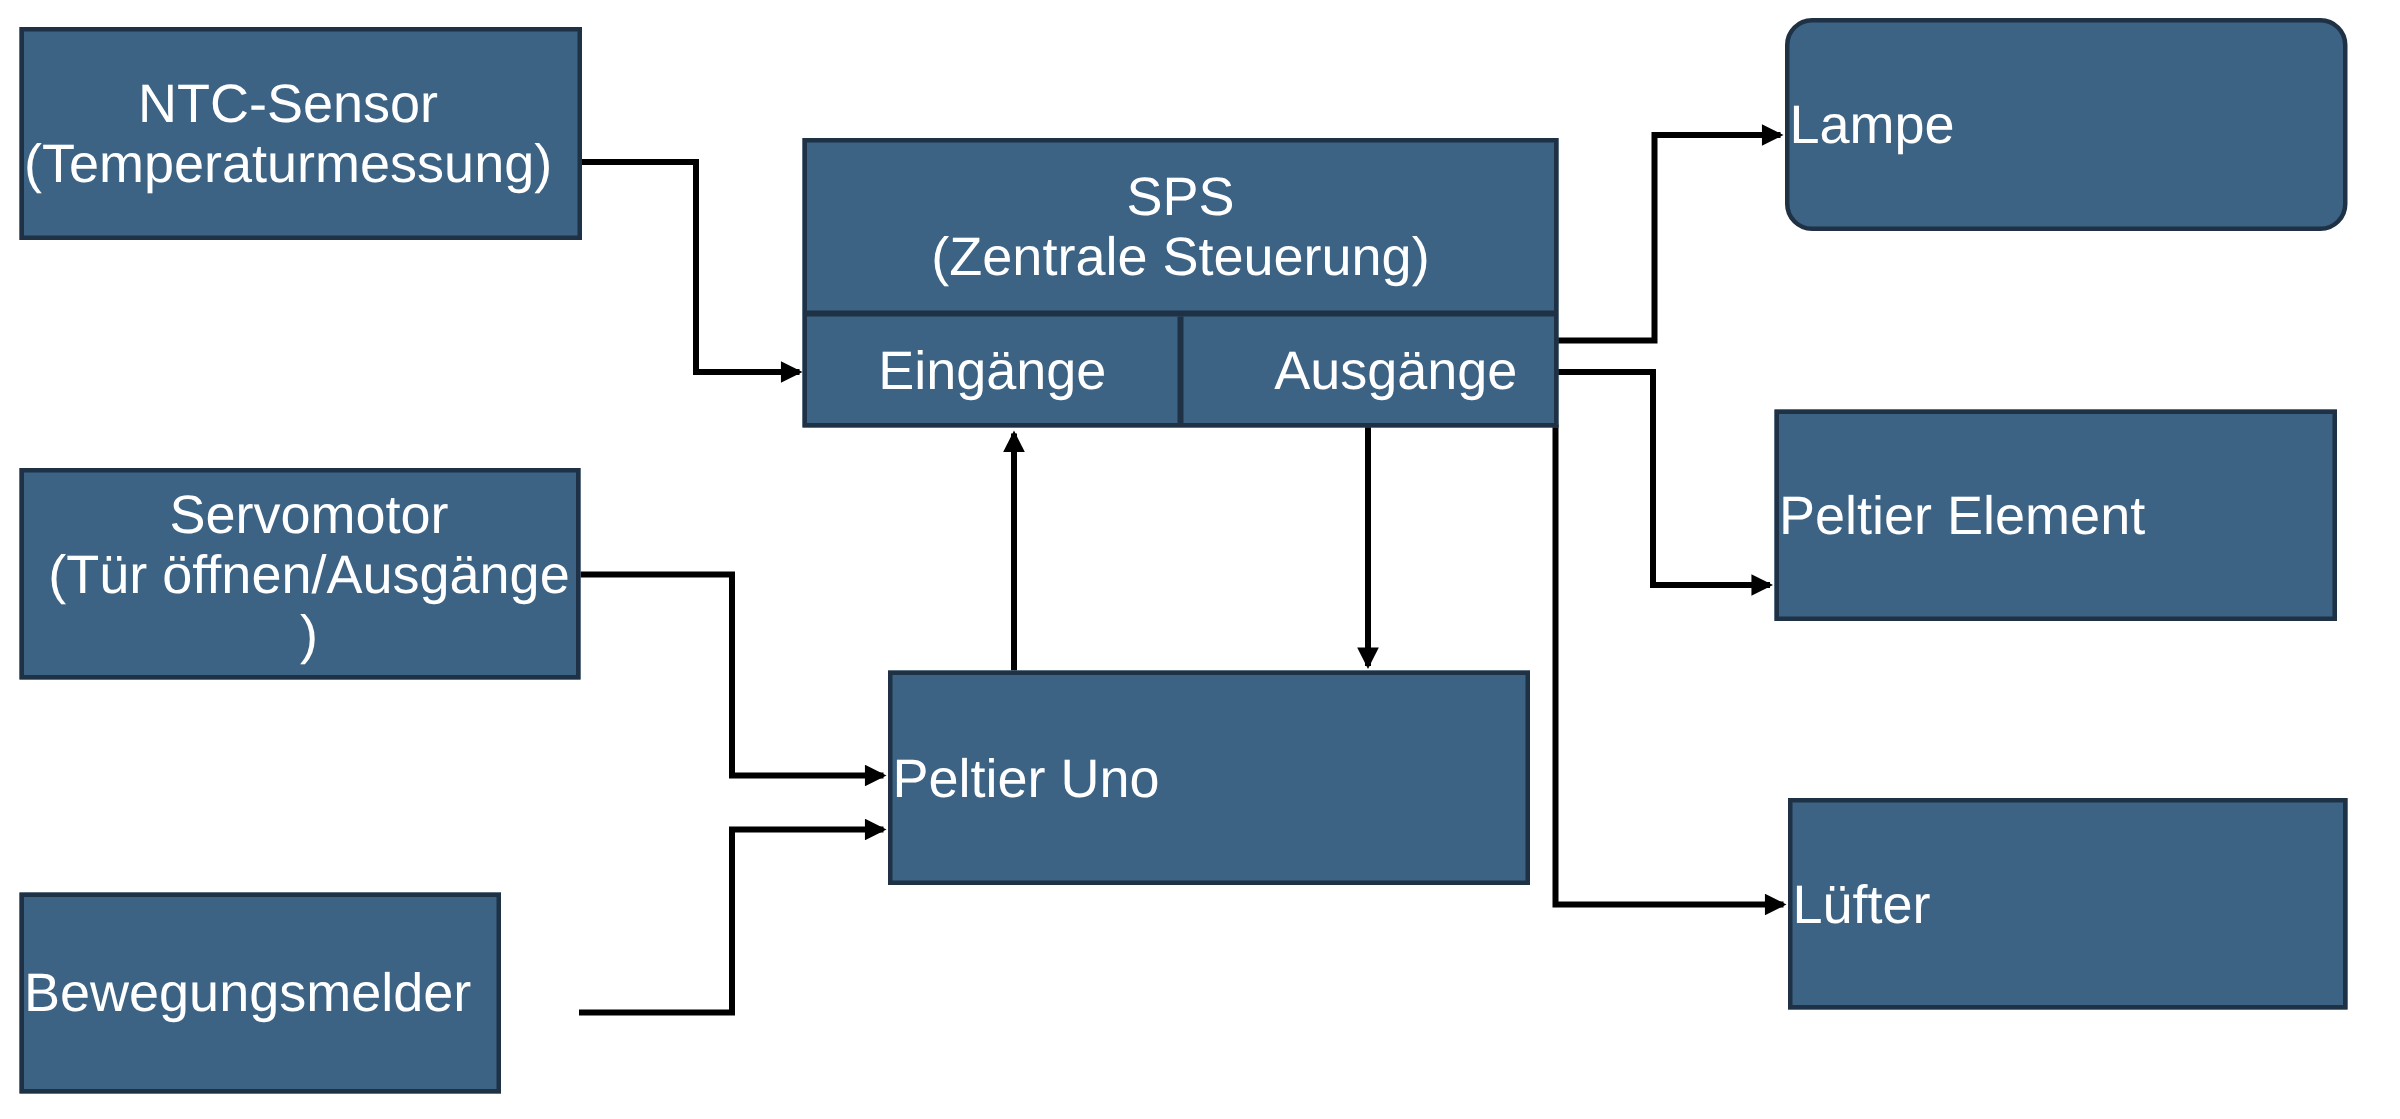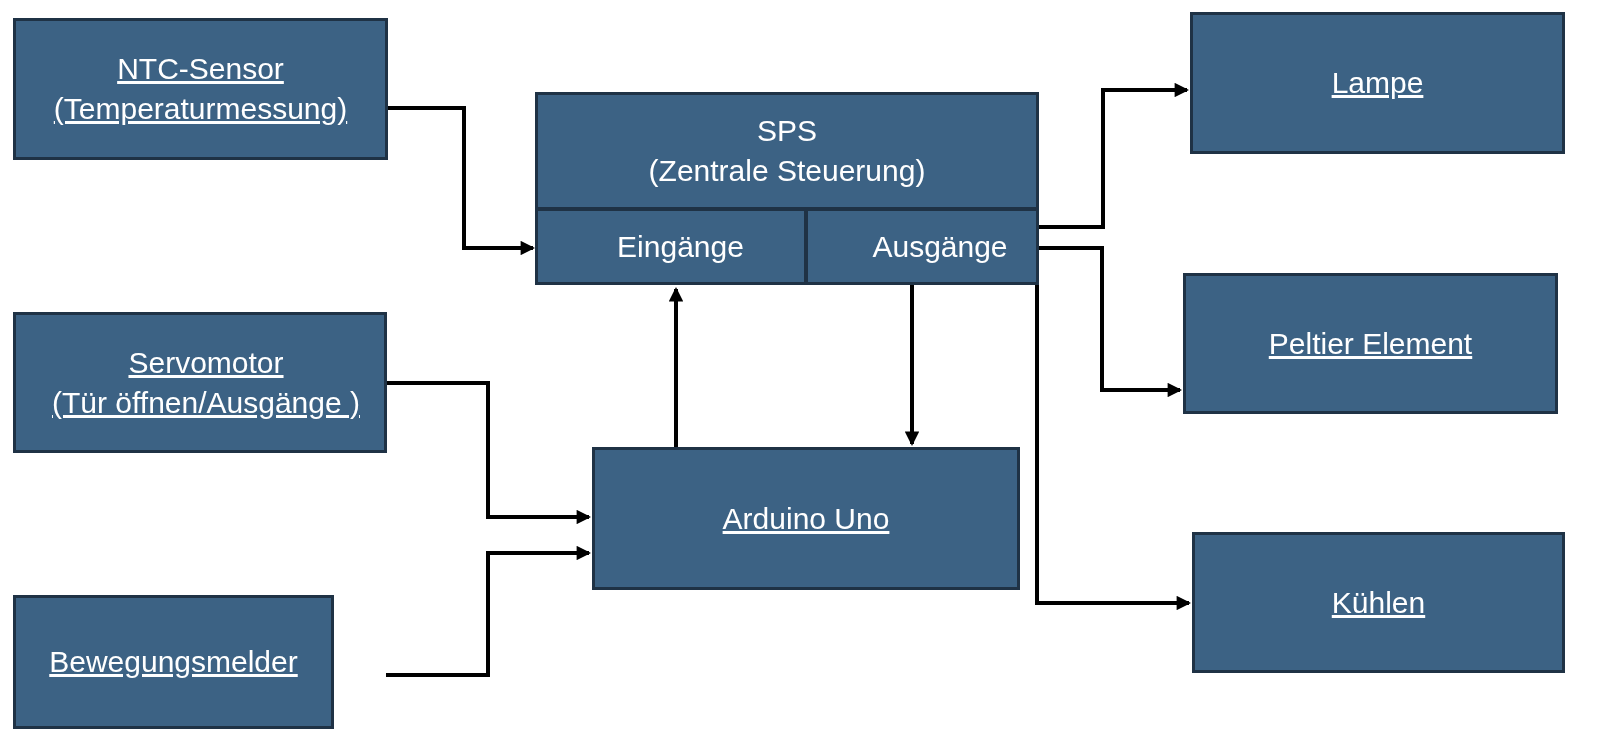--- a/index.html
+++ b/index.html
@@ -26,42 +26,39 @@
   }
   .arrowhead-shape { fill: var(--connector, #000000); }
   .node {
     position: absolute;
     box-sizing: border-box;
     background: var(--node-fill, #3c6284);
     border: 3px solid var(--node-border, #1f3245);
     color: var(--node-text, #ffffff);
     display: flex;
     align-items: center;
-    justify-content: center;
     text-align: center;
-    font-size: 30px;
+    font-size: 36px;
     line-height: 40px;
     z-index: 2;
-    text-decoration: underline;
   }
   .lbl span { display: block; }
   
   .node.sps { display: block; padding: 0; }
   .sps-title {
     position: absolute; left: 0; top: 0; right: 0; height: 112px;
     display: flex; align-items: center; justify-content: center; text-align: center;
   }
   .sps-hdiv {
     position: absolute; left: 0; right: 0; top: 112px; height: 4px;
     background: var(--node-border, #1f3245);
   }
   .sps-row {
     position: absolute; left: 0; right: 0; top: 116px; bottom: 0;
     display: flex;
-    padding-left: 19px;
   }
   .sps-cell {
     display: flex; align-items: center; justify-content: center;
     flex: 0 0 247px;
   }
   .sps-cell.out { flex: 1 1 auto; margin-left: 36px; }
   .sps-vdiv {
     flex: 0 0 4px;
     background: var(--node-border, #1f3245);
   }
@@ -121,35 +118,35 @@
       </div>
       <div class="sps-vdiv"></div>
       <div class="sps-cell out">
         <span>Ausgänge</span>
       </div>
     </div>
   </div>
 
   <div class="node" style="left:592px; top:447px; width:428px; height:143px;">
     <div class="lbl">
-      <span>Arduino Uno</span>
+      <span>Peltier Uno</span>
     </div>
   </div>
 
-  <div class="node" style="left:1190px; top:12px; width:375px; height:142px;">
+  <div class="node" style="left:1190px; top:12px; width:375px; height:142px;border-radius:18px;">
     <div class="lbl">
       <span>Lampe</span>
     </div>
   </div>
 
   <div class="node" style="left:1183px; top:273px; width:375px; height:141px;">
     <div class="lbl">
       <span>Peltier Element</span>
     </div>
   </div>
 
   <div class="node" style="left:1192px; top:532px; width:373px; height:141px;">
     <div class="lbl">
-      <span>Kühlen</span>
+      <span>Lüfter</span>
     </div>
   </div>
 
 </div>
 
 </body></html>

